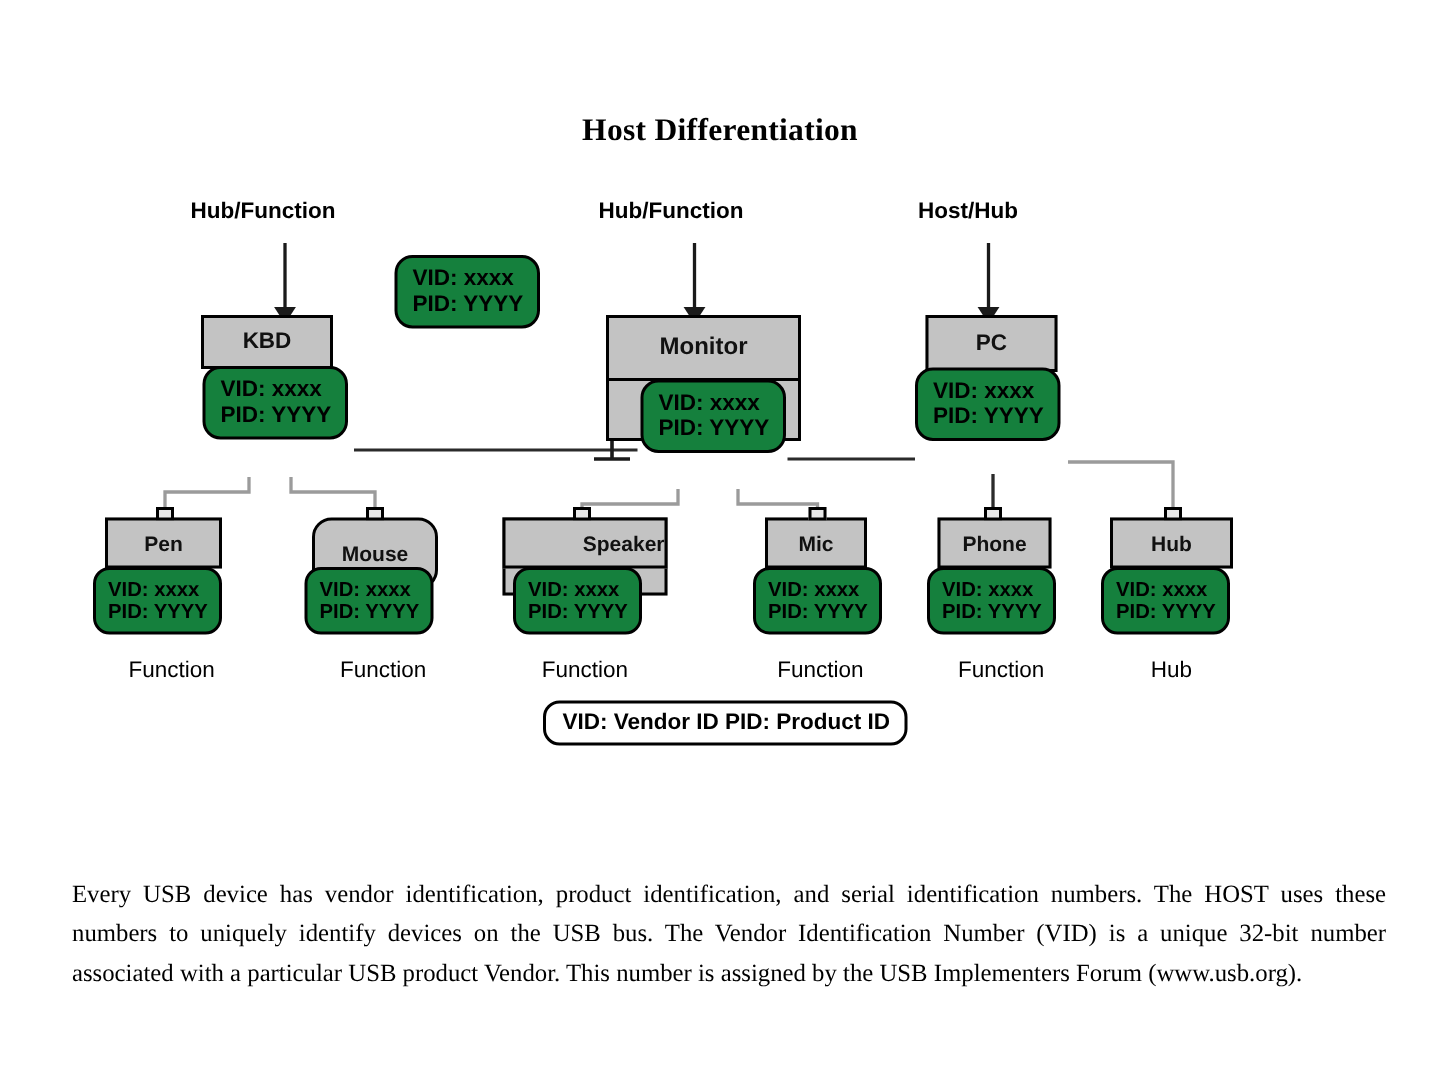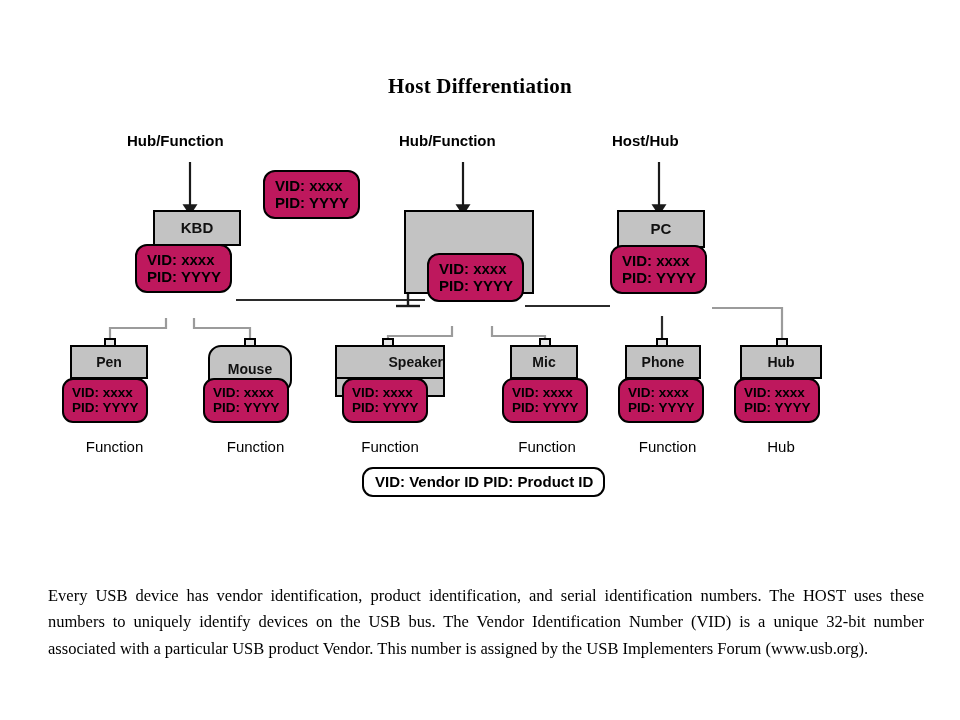--- a/index.html
+++ b/index.html
@@ -97,21 +97,21 @@
     height: 9px;
     background: #e8e8e8;
     border: 2px solid #000000;
     z-index: 4;
   }
 
   
   .vidpid {
     position: absolute;
     box-sizing: border-box;
-    background: #be185d;
+    background: #15803d;
     border: 2px solid #000000;
     border-radius: 12px;
     padding: 5px 9px 6px 10px;
     z-index: 6;
     font-family: "Liberation Sans", sans-serif;
     font-weight: bold;
     font-size: 15px;
     line-height: 1.14;
     white-space: nowrap;
     color: #000;
@@ -211,29 +211,32 @@
 
   <div class="role-label" style="left:127px; top:22px;">Hub/Function</div>
   <div class="role-label" style="left:399px; top:22px;">Hub/Function</div>
   <div class="role-label" style="left:612px; top:22px;">Host/Hub</div>
 
   <div class="vidpid" style="left:263px; top:60px;">
     <span class="v-line">VID: xxxx</span>
     <span class="v-line">PID: YYYY</span>
   </div>
 
-  <div class="device-box" style="left:153px; top:100px; width:88px; height:36px;">
+  <div class="device-box" style="left:134px; top:100px; width:88px; height:36px;">
     <span class="device-label">KBD</span>
   </div>
   <div class="vidpid" style="left:135px; top:134px;">
     <span class="v-line">VID: xxxx</span>
     <span class="v-line">PID: YYYY</span>
   </div>
 
   <div class="chassis" style="left:404px; top:100px; width:130px; height:84px;"></div>
+  <div class="device-box big" style="left:404px; top:100px; width:130px; height:44px; z-index:2;">
+    <span class="device-label">Monitor</span>
+  </div>
   <div class="vidpid" style="left:427px; top:143px;">
     <span class="v-line">VID: xxxx</span>
     <span class="v-line">PID: YYYY</span>
   </div>
 
   <div class="device-box" style="left:617px; top:100px; width:88px; height:38px;">
     <span class="device-label">PC</span>
   </div>
   <div class="vidpid" style="left:610px; top:135px;">
     <span class="v-line">VID: xxxx</span>

